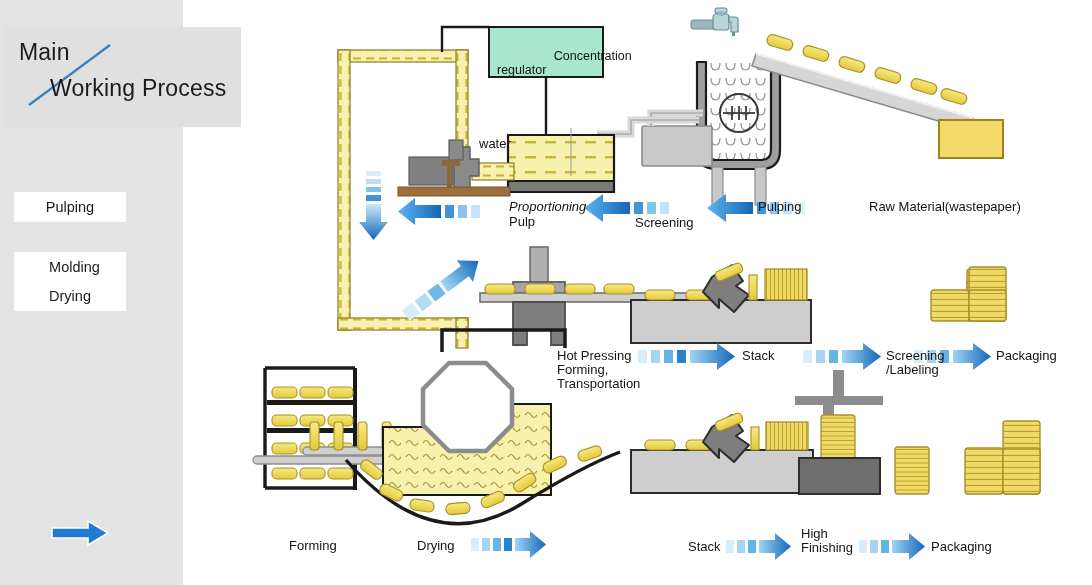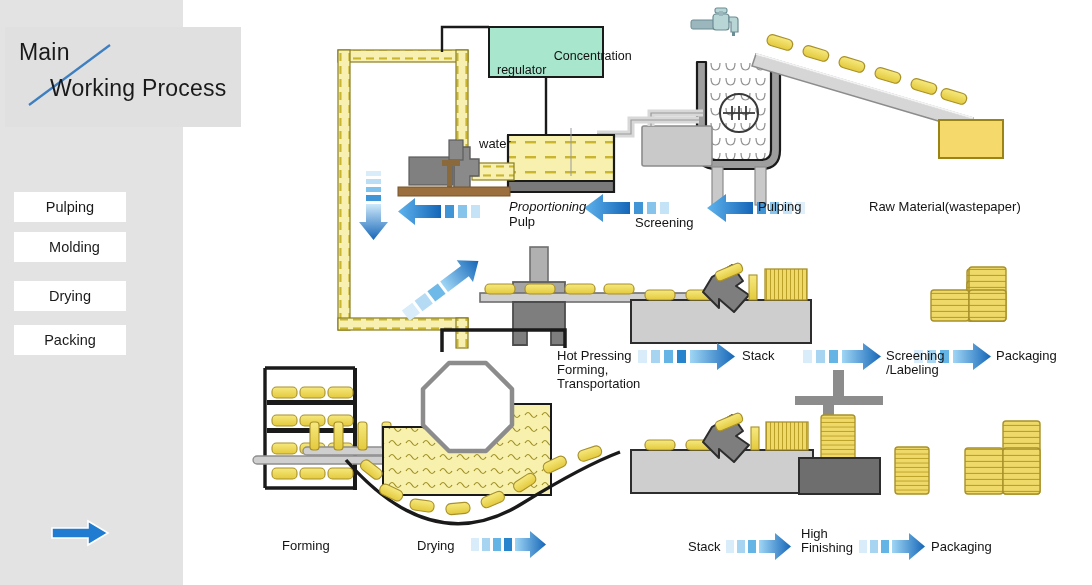--- a/index.html
+++ b/index.html
@@ -41,21 +41,21 @@
     width: 85px; height: 64px; overflow: visible;
   }
   .nav-btn {
     position: absolute; left: 14px;
     width: 112px; height: 30px;
     background: #ffffff;
     display: flex; align-items: center; justify-content: center;
     font-size: 14.5px; color: #1a1a1a;
   }
   #nav0 { top: 192px; }
-  #nav1 { top: 232px; padding-left: 9px; }
+  #nav1 { top: 252px; padding-left: 9px; }
   #nav2 { top: 281px; }
   #nav3 { top: 325px; }
   #side-arrow { position: absolute; left: 50px; top: 518px; }
 
   
   #canvas {
     position: absolute; left: 183px; top: 0;
     width: 909px; height: 585px;
     background: #ffffff;
   }
@@ -89,23 +89,20 @@
   </div>
 
   <div class="nav-btn" id="nav0">
     <span>Pulping</span>
   </div>
   <div class="nav-btn" id="nav1">
     <span>Molding</span>
   </div>
   <div class="nav-btn" id="nav2">
     <span>Drying</span>
-  </div>
-  <div class="nav-btn" id="nav3">
-    <span>Packing</span>
   </div>
 
   <svg id="side-arrow" width="62" height="30" viewBox="0 0 62 30">
     <path d="M2,10 L38,10 L38,3 L58,15 L38,27 L38,20 L2,20 Z" fill="#1f7cd0" stroke="#ffffff" stroke-width="1.6"></path>
   </svg>
 
   <div id="canvas">
 
     <svg id="diagram" width="909" height="585" viewBox="0 0 909 585">
       <defs>
@@ -475,21 +472,21 @@
     <div class="lbl" style="left:686px; top:200px;">Raw Material(wastepaper)</div>
 
     <div class="lbl" style="left:374px; top:349px;">Hot Pressing</div>
     <div class="lbl" style="left:374px; top:363px;">Forming,</div>
     <div class="lbl" style="left:374px; top:377px;">Transportation</div>
     <div class="lbl" style="left:559px; top:349px;">Stack</div>
     <div class="lbl" style="left:703px; top:349px;">Screening</div>
     <div class="lbl" style="left:703px; top:363px;text-align:right;">/Labeling</div>
     <div class="lbl" style="left:813px; top:349px;">Packaging</div>
 
-    <div class="lbl" style="left:99px; top:539px;">Forming</div>
+    <div class="lbl" style="left:106px; top:539px;">Forming</div>
     <div class="lbl" style="left:234px; top:539px;">Drying</div>
     <div class="lbl" style="left:505px; top:540px;">Stack</div>
     <div class="lbl" style="left:618px; top:527px;">High</div>
     <div class="lbl" style="left:618px; top:541px;">Finishing</div>
     <div class="lbl" style="left:748px; top:540px;">Packaging</div>
 
   </div>
 </div>
 
 </body></html>

